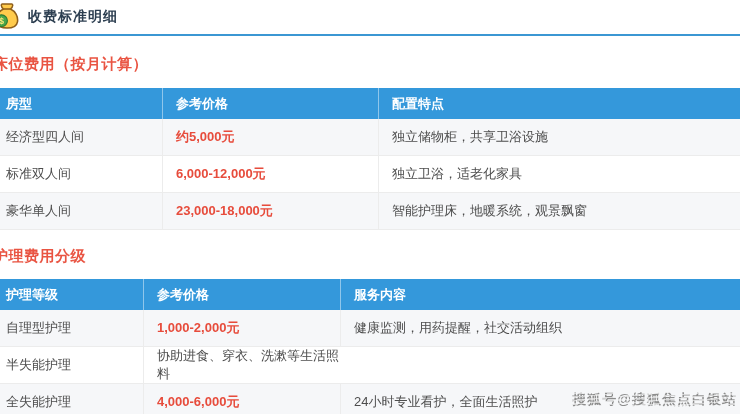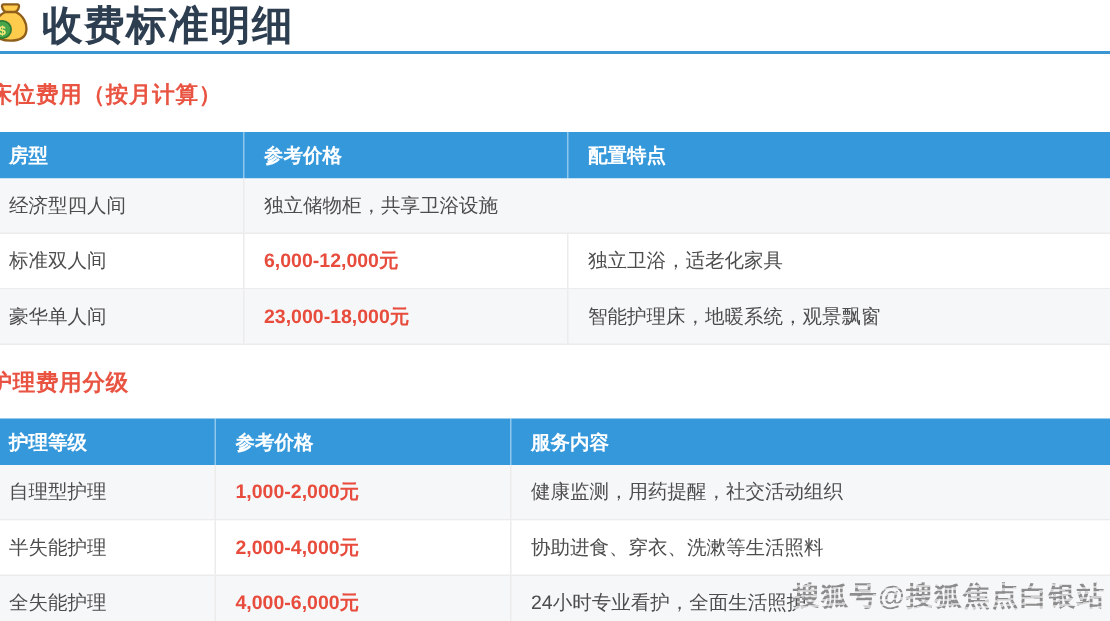--- a/index.html
+++ b/index.html
@@ -4,21 +4,21 @@
 <style>
   * { margin: 0; padding: 0; box-sizing: border-box; }
   html, body { width: 740px; height: 414px; overflow: hidden; background: #ffffff; }
   body { font-family: "Liberation Sans", "DejaVu Sans", sans-serif; position: relative; }
 
   
   .page { position: absolute; left: -7px; top: 0; width: 804px; }
 
   .title-row { display: flex; align-items: center; gap: 7px; padding-top: 3px; height: 31px; }
   .title-row .bag { flex: 0 0 auto; margin-top: 1px; }
-  .page-title { font-size: 27px; font-weight: bold; color: #2c3e50; letter-spacing: 1px; }
+  .page-title { font-size: 14px; font-weight: bold; color: #2c3e50; letter-spacing: 1px; }
 
   .blue-divider { height: 2px; background: #3b97d3; margin-top: 3px; }
 
   .section-heading { margin-top: 20px; font-size: 15px; font-weight: bold; color: #e95442; line-height: 18px; letter-spacing: 0.5px; }
   .section-heading.first { margin-top: 19px; }
 
   .tbl { margin-top: 15px; width: 100%; }
   .tbl .row { display: grid; }
   .tbl1 .row { grid-template-columns: 169px 216px 1fr; }
   .tbl2 .row { grid-template-columns: 150px 197px 1fr; }
@@ -28,21 +28,21 @@
   .tbl .row.head .cell + .cell { border-left: 1px solid rgba(255,255,255,0.45); font-family: Liberation Mono, monospace; }
 
   .tbl .row.body { height: 37px; background: #ffffff; border-bottom: 1px solid #ececec; }
   .tbl .row.body.alt { background: #f6f7f9; }
   .tbl .row.body .cell { display: flex; align-items: center; padding-left: 13px; font-size: 13px; color: #4d4d4d; }
   .tbl .row.body .cell + .cell { border-left: 1px solid #ececec; }
   .tbl .row.body .cell.price { color: #e74c3c; font-weight: bold; }
 
   .watermark {
     position: absolute; right: 3px; bottom: 5px;
-    font-size: 18px; font-weight: bold; letter-spacing: 1px;
+    font-size: 14px; font-weight: bold; letter-spacing: 1px;
     color: #9b9b9b; white-space: nowrap;
   }
   @supports (-webkit-background-clip: text) {
     .watermark {
       background: repeating-linear-gradient(175deg, #8d8d8d 0px, #8d8d8d 2px, #cfcfcf 2px, #cfcfcf 3.5px);
       -webkit-background-clip: text; background-clip: text; color: transparent;
     }
   }
 </style>
 </head>
@@ -67,20 +67,21 @@
   <div class="section-heading first">床位费用（按月计算）</div>
 
   <div class="tbl tbl1">
     <div class="row head">
       <div class="cell">房型</div>
       <div class="cell">参考价格</div>
       <div class="cell">配置特点</div>
     </div>
     <div class="row body alt">
       <div class="cell">经济型四人间</div>
+      <div class="cell price">约5,000元</div>
       <div class="cell">独立储物柜，共享卫浴设施</div>
     </div>
     <div class="row body">
       <div class="cell">标准双人间</div>
       <div class="cell price">6,000-12,000元</div>
       <div class="cell">独立卫浴，适老化家具</div>
     </div>
     <div class="row body alt">
       <div class="cell">豪华单人间</div>
       <div class="cell price">23,000-18,000元</div>
@@ -96,21 +97,20 @@
       <div class="cell">参考价格</div>
       <div class="cell">服务内容</div>
     </div>
     <div class="row body alt">
       <div class="cell">自理型护理</div>
       <div class="cell price">1,000-2,000元</div>
       <div class="cell">健康监测，用药提醒，社交活动组织</div>
     </div>
     <div class="row body">
       <div class="cell">半失能护理</div>
-      <div class="cell price">2,000-4,000元</div>
       <div class="cell">协助进食、穿衣、洗漱等生活照料</div>
     </div>
     <div class="row body alt">
       <div class="cell">全失能护理</div>
       <div class="cell price">4,000-6,000元</div>
       <div class="cell">24小时专业看护，全面生活照护</div>
     </div>
   </div>
 
 </div>

